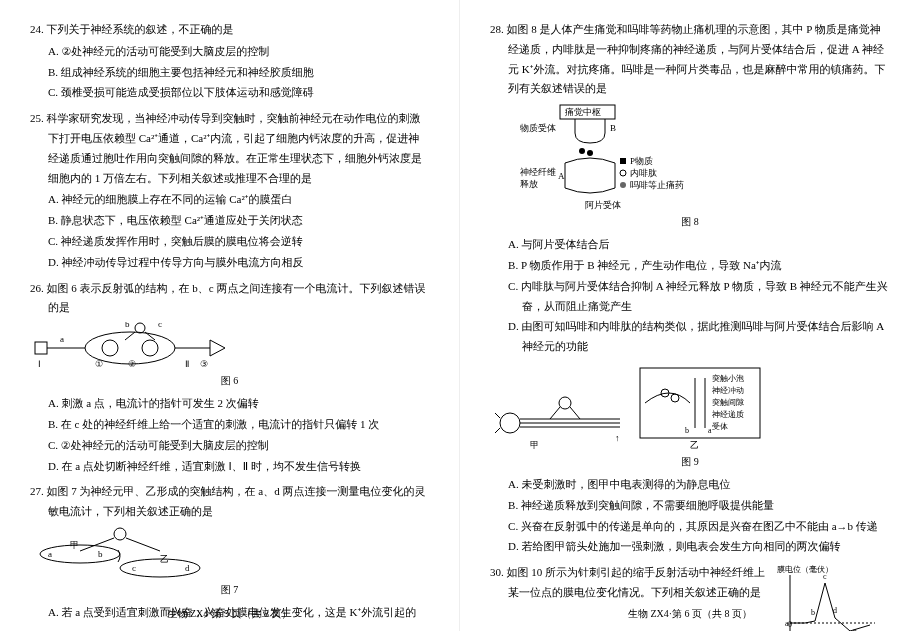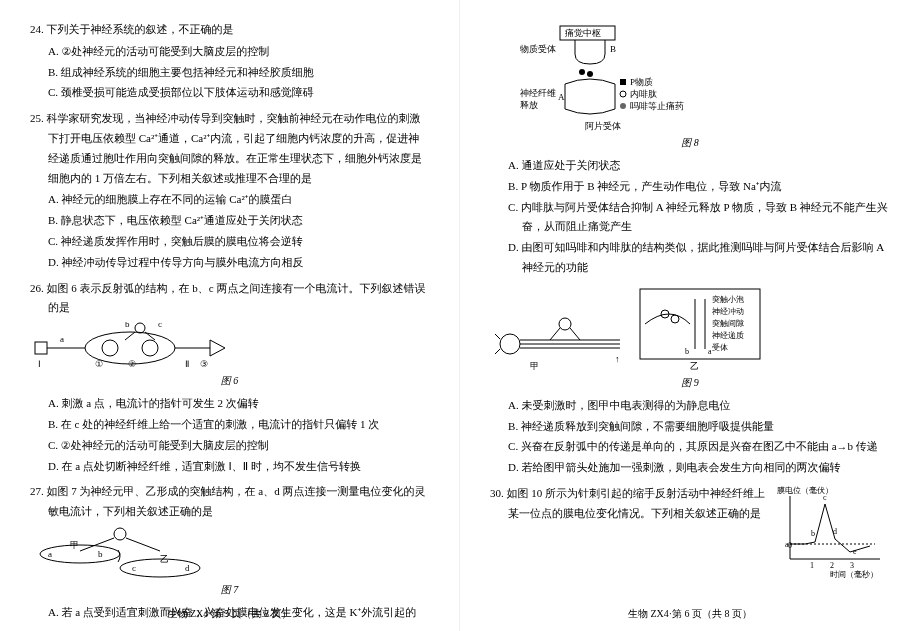--- a/index.html
+++ b/index.html
@@ -17,21 +17,21 @@
     width: 556px;
     height: 631px;
     padding: 20px 30px 20px 30px;
     position: relative;
   }
   .page-left { border-right: 1px solid #eee; }
   .question { margin-bottom: 6px; }
   .stem { padding-left: 18px; text-indent: -18px; margin-bottom: 2px; }
   .opt { padding-left: 32px; text-indent: -14px; margin-bottom: 1px; }
   .fig-wrap { text-align: center; margin: 4px 0; }
-  .fig-caption { text-align: center; font-size: 10px; font-style: italic; }
+  .fig-caption { text-align: center; font-size: 10px; }
   .footer {
     position: absolute;
     bottom: 8px;
     left: 0; right: 0;
     text-align: center;
     font-size: 10px;
   }
   svg { display: block; }
   .side-fig { float: right; margin-left: 6px; }
 </style>
@@ -108,20 +108,21 @@
     <div class="opt">A. 若 a 点受到适宜刺激而兴奋，兴奋处膜电位发生变化，这是 K⁺外流引起的</div>
 
   </div>
 
   <div class="footer">生物 ZX4·第 5 页（共 8 页）</div>
 </div>
 
 <div class="page">
 
   <div class="question">
+    <div class="stem">28. 如图 8 是人体产生痛觉和吗啡等药物止痛机理的示意图，其中 P 物质是痛觉神经递质，内啡肽是一种抑制疼痛的神经递质，与阿片受体结合后，促进 A 神经元 K⁺外流。对抗疼痛。吗啡是一种阿片类毒品，也是麻醉中常用的镇痛药。下列有关叙述错误的是</div>
     <div class="fig-wrap">
       <svg width="200" height="110">
         <rect x="70" y="2" width="55" height="14" fill="none" stroke="#000"></rect>
         <text x="75" y="12" font-size="9">痛觉中枢</text>
         <path d="M85 16 L85 30 Q85 40 100 40 Q115 40 115 30 L115 16" fill="none" stroke="#000"></path>
         <text x="30" y="28" font-size="9">物质受体</text>
         <text x="120" y="28" font-size="9">B</text>
         <circle cx="100" cy="50" r="3" fill="#000"></circle>
         <circle cx="92" cy="48" r="3" fill="#000"></circle>
         <path d="M75 60 Q100 50 125 60 L125 85 Q100 95 75 85 Z" fill="none" stroke="#000"></path>
@@ -131,21 +132,21 @@
         <rect x="130" y="55" width="6" height="6" fill="#000"></rect>
         <text x="140" y="61" font-size="9">P物质</text>
         <circle cx="133" cy="70" r="3" fill="none" stroke="#000"></circle>
         <text x="140" y="73" font-size="9">内啡肽</text>
         <circle cx="133" cy="82" r="3" fill="#666"></circle>
         <text x="140" y="85" font-size="9">吗啡等止痛药</text>
         <text x="95" y="105" font-size="9">阿片受体</text>
       </svg>
       <div class="fig-caption">图 8</div>
     </div>
-    <div class="opt">A. 通道应处于关闭状态</div>
+    <div class="opt">A. 与阿片受体结合后</div>
     <div class="opt">B. P 物质作用于 B 神经元，产生动作电位，导致 Na⁺内流</div>
     <div class="opt">C. 内啡肽与阿片受体结合抑制 A 神经元释放 P 物质，导致 B 神经元不能产生兴奋，从而阻止痛觉产生</div>
     <div class="opt">D. 由图可知吗啡和内啡肽的结构类似，据此推测吗啡与阿片受体结合后影响 A 神经元的功能</div>
   </div>
 
   <div class="question">
     <div class="fig-wrap">
       <svg width="280" height="90">
 
         <circle cx="20" cy="60" r="10" fill="none" stroke="#000"></circle>

